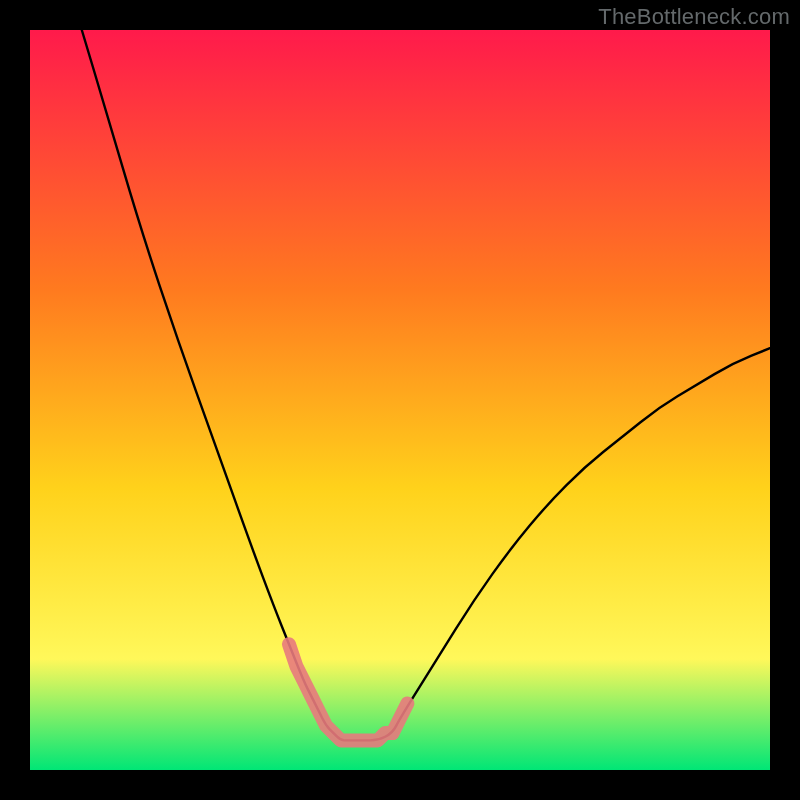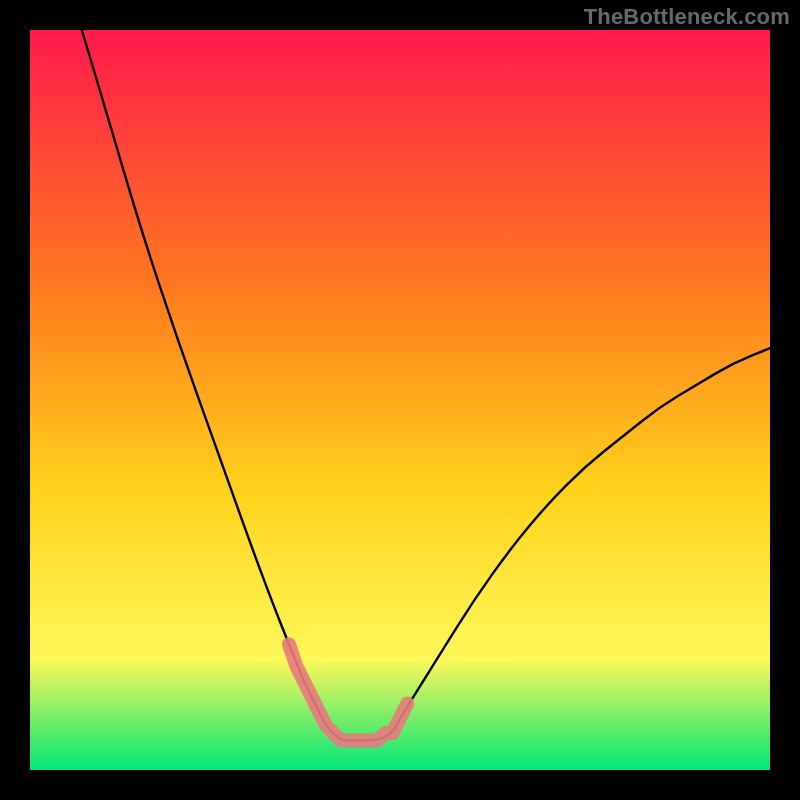--- a/index.html
+++ b/index.html
@@ -23,21 +23,21 @@
     display: block;
   }
   .watermark {
     position: absolute;
     top: 4px;
     right: 10px;
     font-family: Arial, Helvetica, sans-serif;
     font-size: 22px;
     color: #64696b;
     letter-spacing: 0.2px;
-    font-weight: 700;
+    font-weight: 400;
   }
 </style>
 </head>
 <body>
 
 <div class="canvas-wrap">
   <svg id="svg-root" width="800" height="800" viewBox="0 0 800 800">
     <defs>
       <linearGradient id="bgGrad" x1="0" y1="0" x2="0" y2="1">
         <stop id="g0" offset="0%" stop-color="#ff1a4b"></stop>

